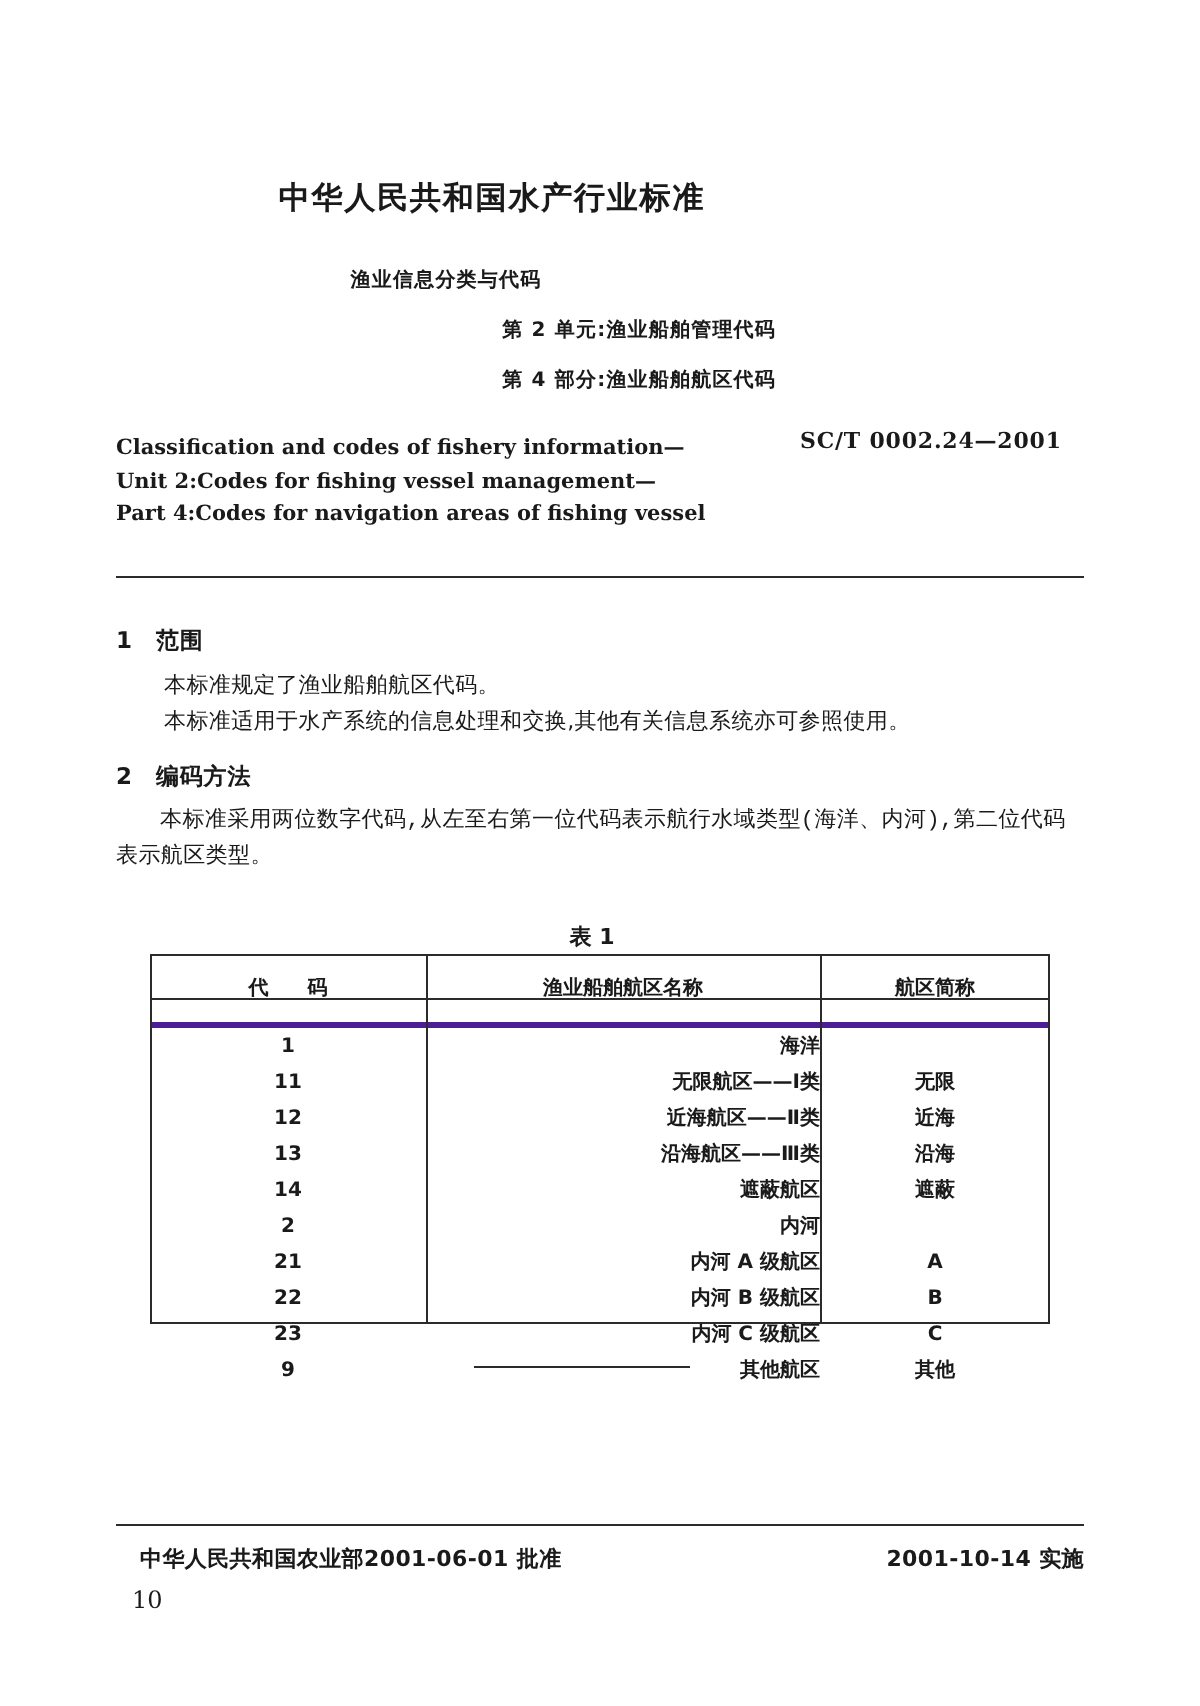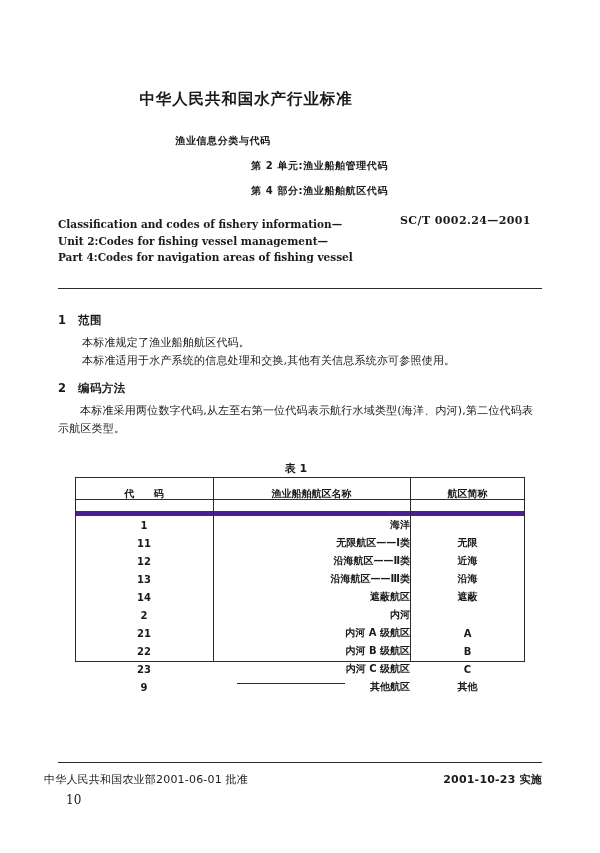--- a/index.html
+++ b/index.html
@@ -103,20 +103,21 @@
   #sec1-head { left: 58px; top: 313px; }
   #sec1-p1   { left: 82px; top: 334px; }
   #sec1-p2   { left: 82px; top: 352px; }
 
   #sec2-head { left: 58px; top: 381px; }
   #sec2-p1 {
     left: 58px; top: 402px;
     width: 484px;
     text-indent: 22px;
     line-height: 18px;
+    font-family: Liberation Mono, monospace;
   }
 
   #sec3-head { left: 58px; top: 440px; }
 
   .tbl-caption {
     position: absolute;
     left: 0; top: 461px;
     width: 592px;
     text-align: center;
     font-size: 11px;
@@ -140,21 +141,21 @@
     border: none;
     padding: 0;
     height: 18px;
     font-weight: bold;
     font-size: 10px;
   }
   .tbl thead th {
     height: 34px;
     text-align: center;
     vertical-align: middle;
-    border-bottom: 5px solid #4c1d95;
+    border-bottom: 3px solid #4c1d95;
   }
   .tbl thead th .hdr-code {
     letter-spacing: 8px;
     padding-left: 8px;
   }
   .tbl tbody td { vertical-align: middle; }
 
   .tbl .col-code   { text-align: center; }
   .tbl .col-name   { text-align: right; padding-left: 6px; }
   .tbl .col-abbr   { text-align: center; }
@@ -180,23 +181,23 @@
   
   .rule-footer {
     position: absolute;
     left: 58px; top: 762px;
     width: 484px;
     height: 1px;
     background: #2b2b2b;
   }
   .footer-left {
     position: absolute;
-    left: 44px; top: 772px;
-    font-size: 11px;
-    font-weight: normal;
+    left: 70px; top: 772px;
+    font-size: 11px;
+    font-weight: bold;
     letter-spacing: 0.2px;
     white-space: nowrap;
   }
   .footer-right {
     position: absolute;
     right: 58px; top: 772px;
     font-size: 11px;
     font-weight: bold;
     letter-spacing: 0.2px;
     white-space: nowrap;
@@ -264,21 +265,21 @@
           <td class="col-name"><span>海洋</span></td>
           <td class="col-abbr"></td>
         </tr>
         <tr>
           <td class="col-code">11</td>
           <td class="col-name"><span class="lvl2">无限航区——Ⅰ类</span></td>
           <td class="col-abbr">无限</td>
         </tr>
         <tr>
           <td class="col-code">12</td>
-          <td class="col-name"><span class="lvl2">沿海航区——Ⅱ类</span></td>
+          <td class="col-name"><span class="lvl2">近海航区——Ⅱ类</span></td>
           <td class="col-abbr">近海</td>
         </tr>
         <tr>
           <td class="col-code">13</td>
           <td class="col-name"><span class="lvl2">沿海航区——Ⅲ类</span></td>
           <td class="col-abbr">沿海</td>
         </tr>
         <tr>
           <td class="col-code">14</td>
           <td class="col-name"><span class="lvl2">遮蔽航区</span></td>
@@ -317,16 +318,16 @@
   <div class="tline h" style="left:75px;  top:661px; width:450px;"></div>
   <div class="tline v" style="left:75px;  top:477px; height:185px;"></div>
   <div class="tline v" style="left:213px; top:477px; height:185px;"></div>
   <div class="tline v" style="left:410px; top:477px; height:185px;"></div>
   <div class="tline v" style="left:524px; top:477px; height:185px;"></div>
 
   <div class="rule-bottom"></div>
 
   <div class="rule-footer"></div>
   <div class="footer-left">中华人民共和国农业部2001-06-01 批准</div>
-  <div class="footer-right">2001-10-23 实施</div>
+  <div class="footer-right">2001-10-14 实施</div>
   <div class="page-num">10</div>
 
 </div>
 
 </body></html>

